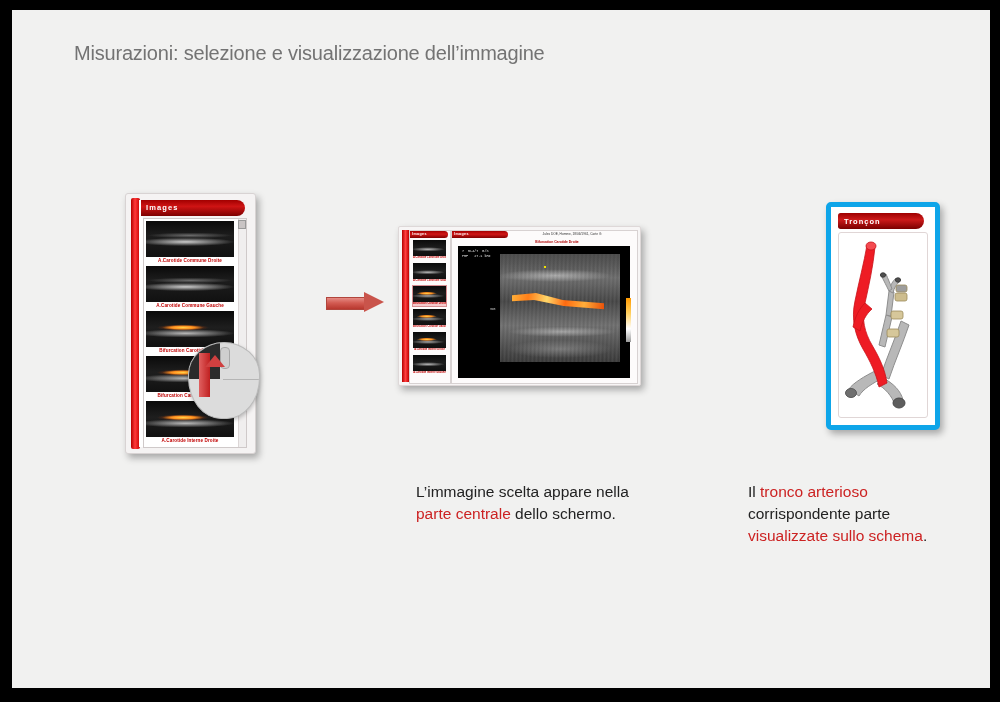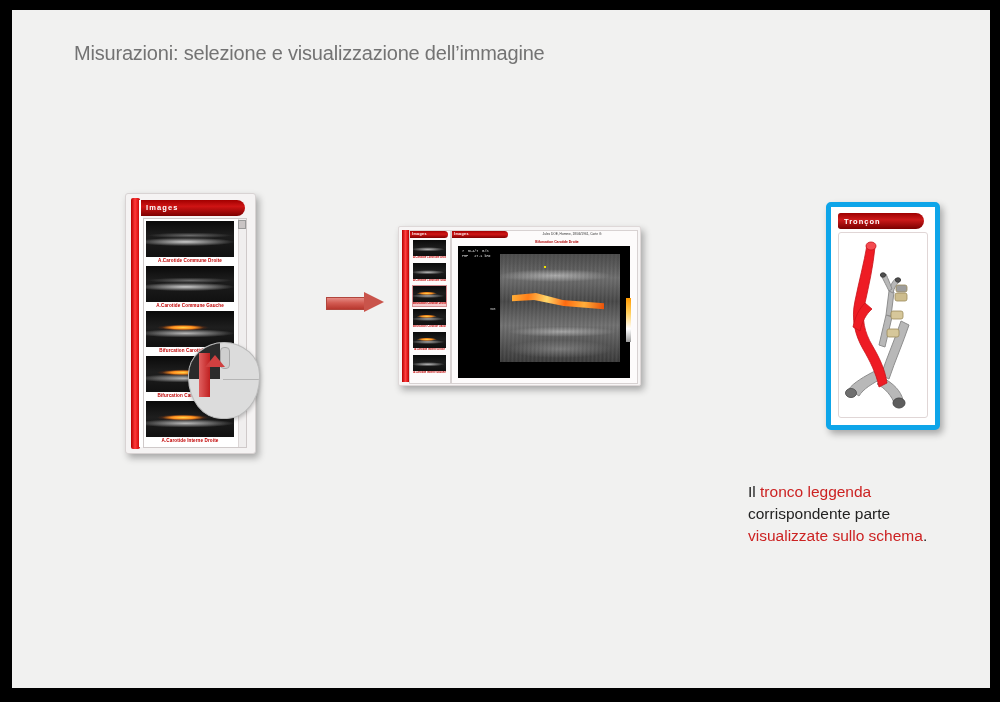--- a/index.html
+++ b/index.html
@@ -555,17 +555,18 @@
             <path d="M36,14 C34,34 30,52 26,70 C22,86 26,100 33,112 C40,124 46,136 48,150
                      L40,154 C37,140 31,128 24,116 C16,102 12,86 16,68 C20,48 25,30 28,12 Z" fill="#ee1c24" stroke="#c8131a" stroke-width="0.8"></path>
             <path d="M26,70 C20,76 16,84 14,94 L21,98 C23,89 27,81 33,76 Z" fill="#ee1c24" stroke="#c8131a" stroke-width="0.8"></path>
             <ellipse cx="32" cy="13" rx="5" ry="4" fill="#f44a50" stroke="#c8131a" stroke-width="0.8"></ellipse>
           </g>
         </svg>
       </div>
     </div>
 
 
-
-    <div class="caption" id="caption-right"><span>Il </span><span class="redx">tronco leggenda</span><span> corrispondente parte </span><span class="redx">visualizzate sullo schema</span><span>.</span></div>
+    <div class="caption" id="caption-mid"><span>L’immagine scelta appare nella </span><span class="redx">parte centrale</span><span> dello schermo.</span></div>
+
+    <div class="caption" id="caption-right"><span>Il </span><span class="redx">tronco arterioso</span><span> corrispondente parte </span><span class="redx">visualizzate sullo schema</span><span>.</span></div>
 
   </div>
 </div>
 
 </body></html>

